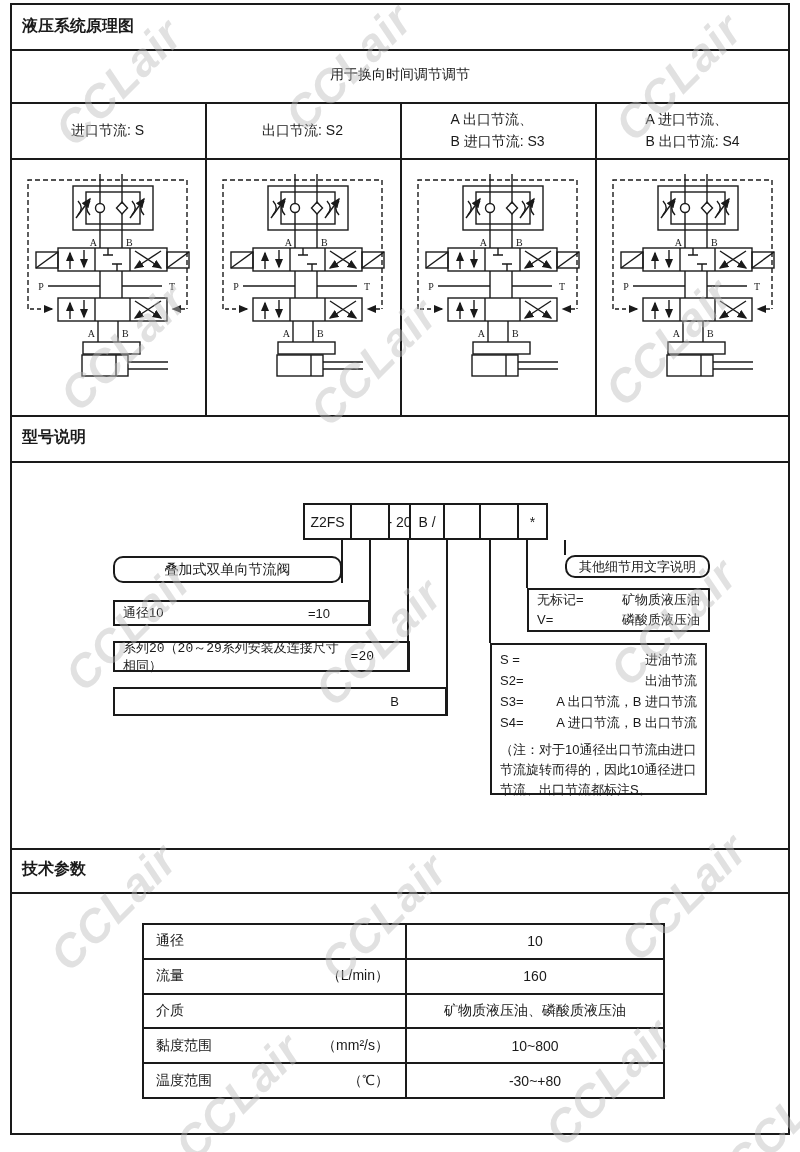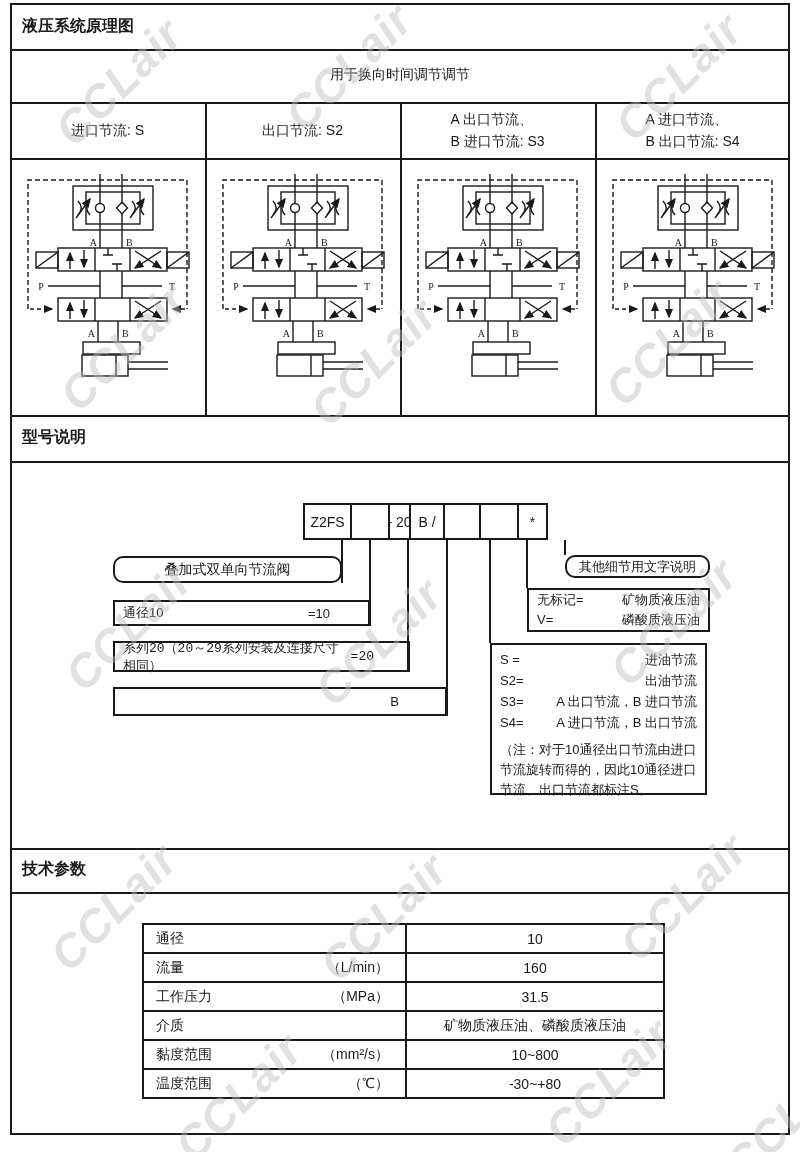--- a/index.html
+++ b/index.html
@@ -275,27 +275,20 @@
     </div>
     <div class="trow">
       <div class="tleft">
         <span>流量</span>
         <span>（L/min）</span>
       </div>
       <div class="tval">160</div>
     </div>
     <div class="trow">
       <div class="tleft">
-        <span>工作压力</span>
-        <span>（MPa）</span>
-      </div>
-      <div class="tval">31.5</div>
-    </div>
-    <div class="trow">
-      <div class="tleft">
         <span>介质</span>
         <span></span>
       </div>
       <div class="tval">矿物质液压油、磷酸质液压油</div>
     </div>
     <div class="trow">
       <div class="tleft">
         <span>黏度范围</span>
         <span>（mm²/s）</span>
       </div>

